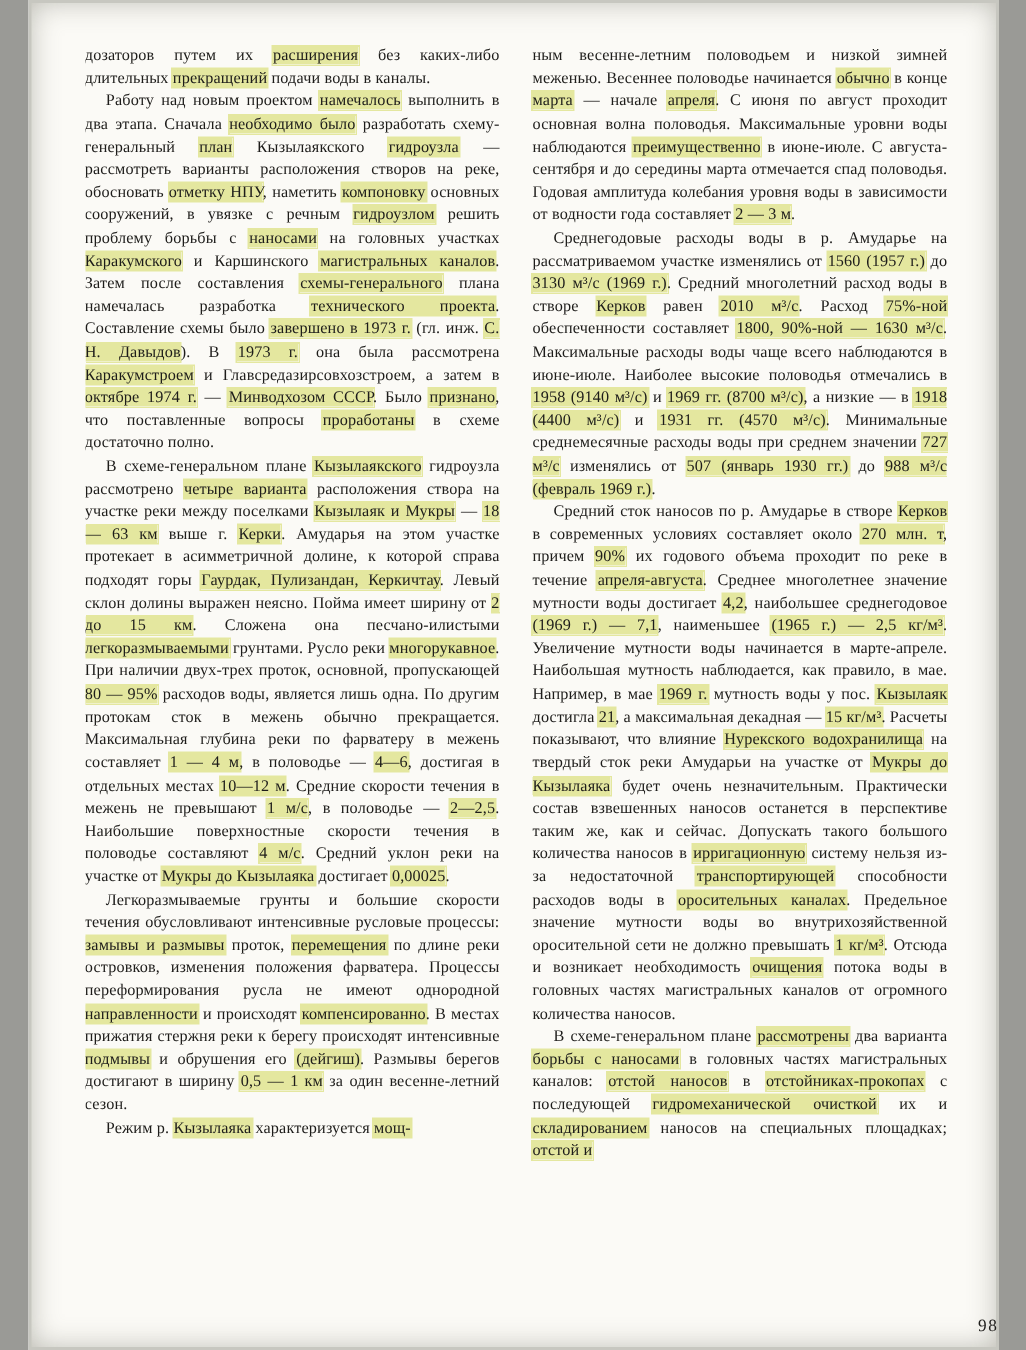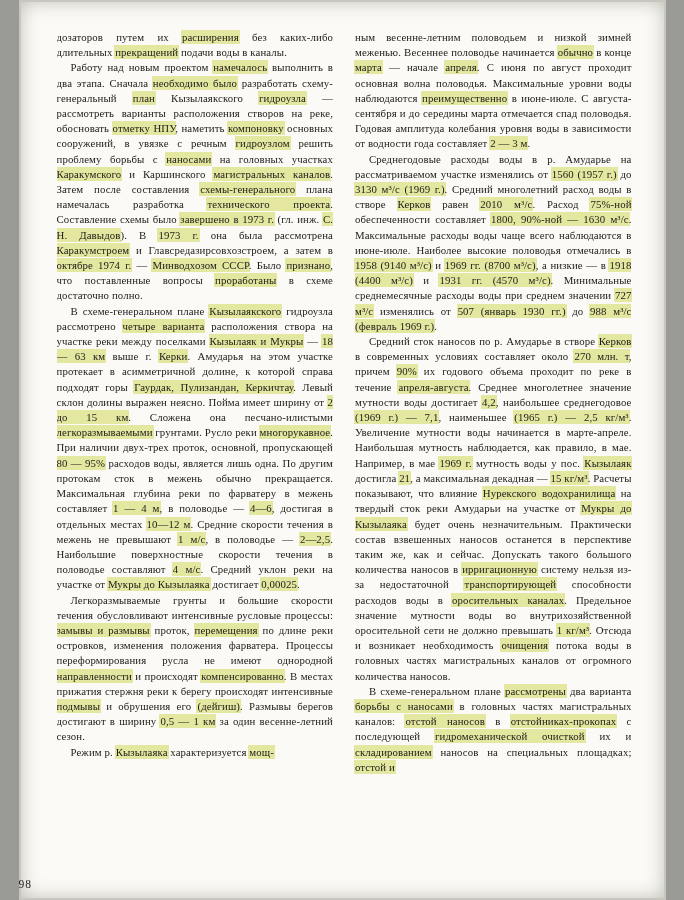--- a/index.html
+++ b/index.html
@@ -43,21 +43,21 @@
   }
   .hl {
     background: var(--hl, #e4e79f);
     box-shadow: 0 0 0 1px var(--hl, #e4e79f);
   }
   .page-number {
     position: absolute;
     left: 0;
     right: 0;
     bottom: 10px;
-    text-align: left;
+    text-align: right;
     font-size: 11.5px;
     letter-spacing: 1px;
     color: var(--ink, #1d1c1a);
   }
 </style>
 </head>
 <body>
 
 <div class="scan">
   <div class="cols">

